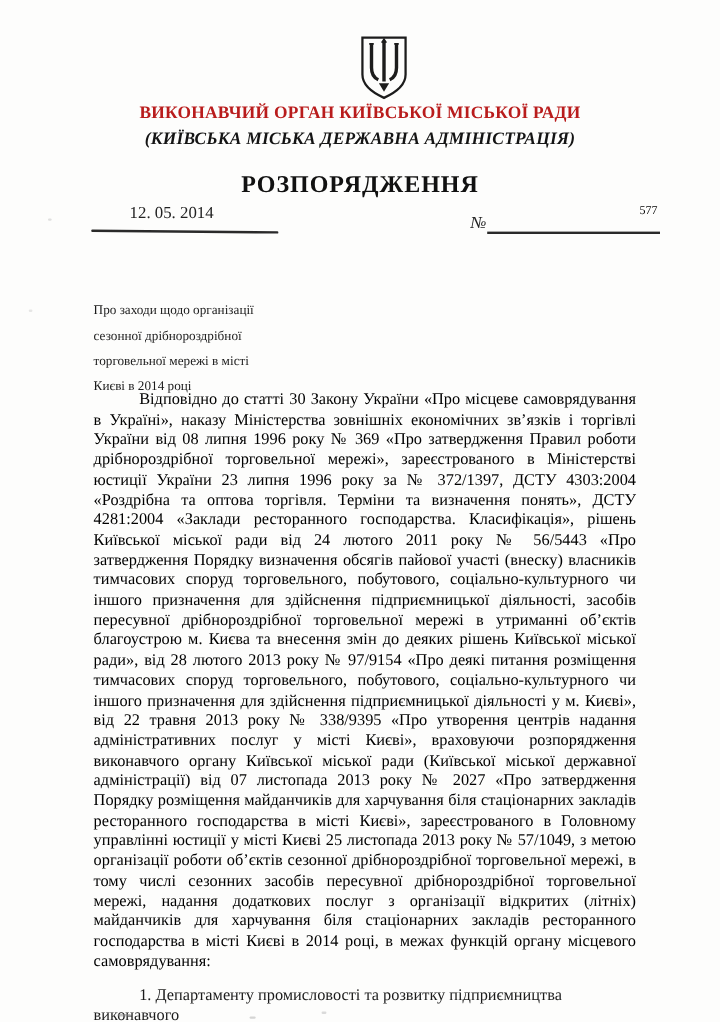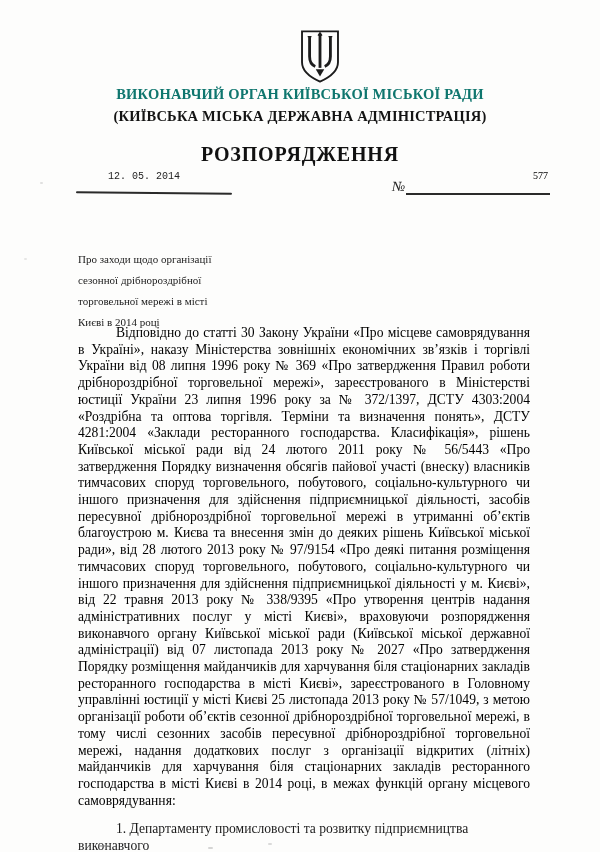--- a/index.html
+++ b/index.html
@@ -25,51 +25,51 @@
   }
   .org-line1 {
     position: absolute;
     left: 0;
     top: 86px;
     width: 600px;
     text-align: center;
     font-size: 14.5px;
     font-weight: bold;
     letter-spacing: 0.2px;
-    color: #0f766e;
+    color: #b91c1c;
   }
   .org-line2 {
     position: absolute;
     left: 0;
     top: 108px;
     width: 600px;
     text-align: center;
     font-size: 14.5px;
     font-weight: bold;
     letter-spacing: 0.2px;
     color: #141414;
+    font-style: italic;
   }
   .doc-title {
     position: absolute;
     left: 0;
     top: 143px;
     width: 600px;
     text-align: center;
     font-size: 20px;
     font-weight: bold;
     letter-spacing: 0.8px;
     color: #111;
   }
   .doc-date {
     position: absolute;
     left: 108px;
     top: 171px;
-    font-size: 10px;
+    font-size: 14px;
     color: #222;
-    font-family: Liberation Mono, monospace;
   }
   .date-underline {
     position: absolute;
     left: 76px;
     top: 192px;
     width: 156px;
     height: 2px;
     background: #2a2a2a;
     transform: rotate(0.5deg);
     border-radius: 1px;

